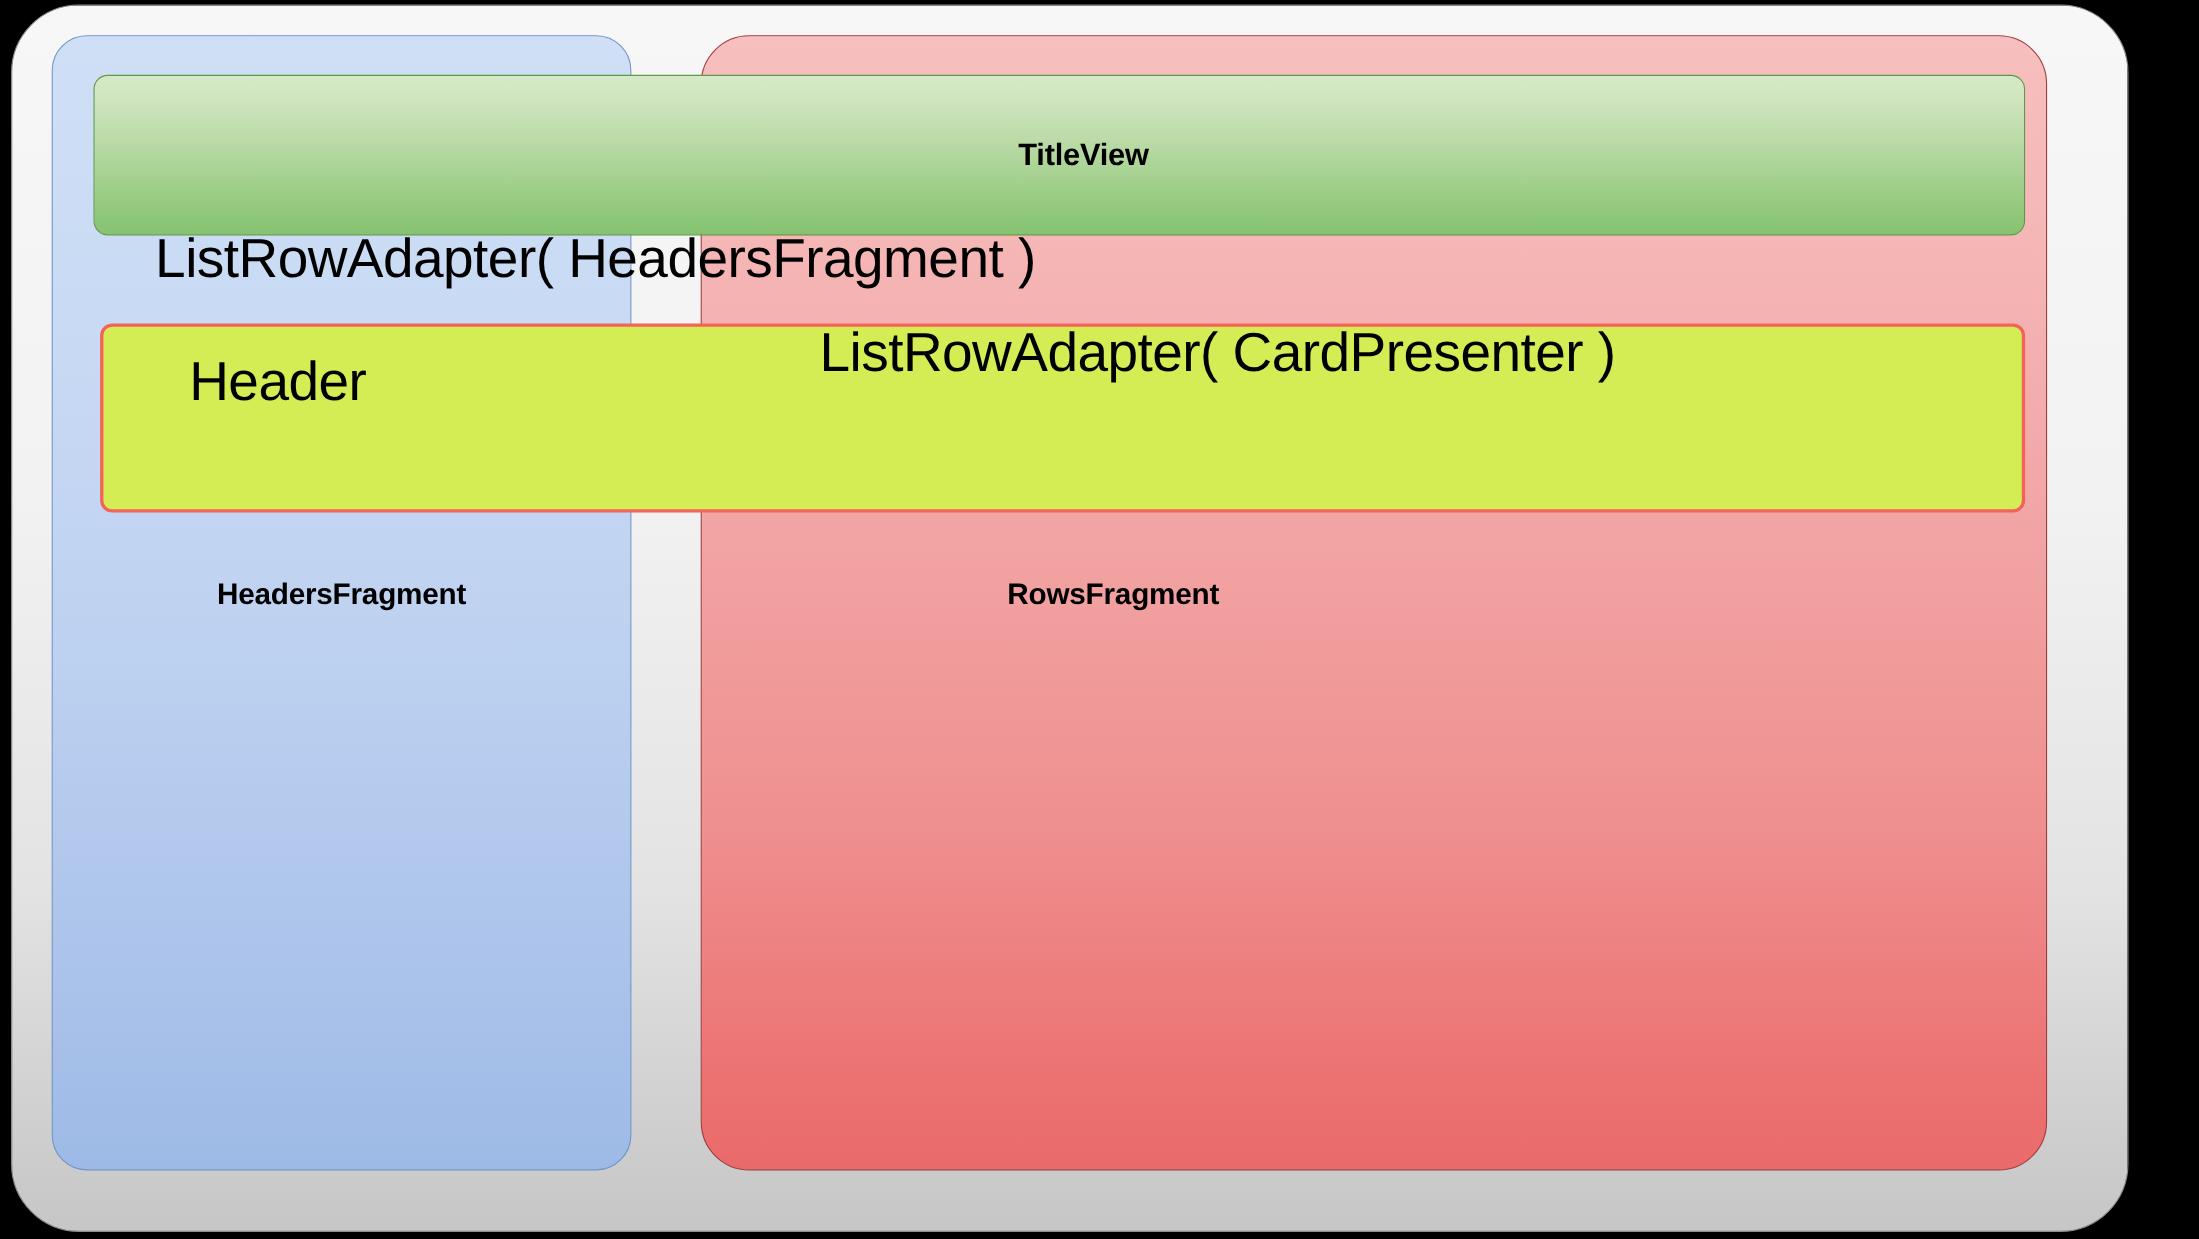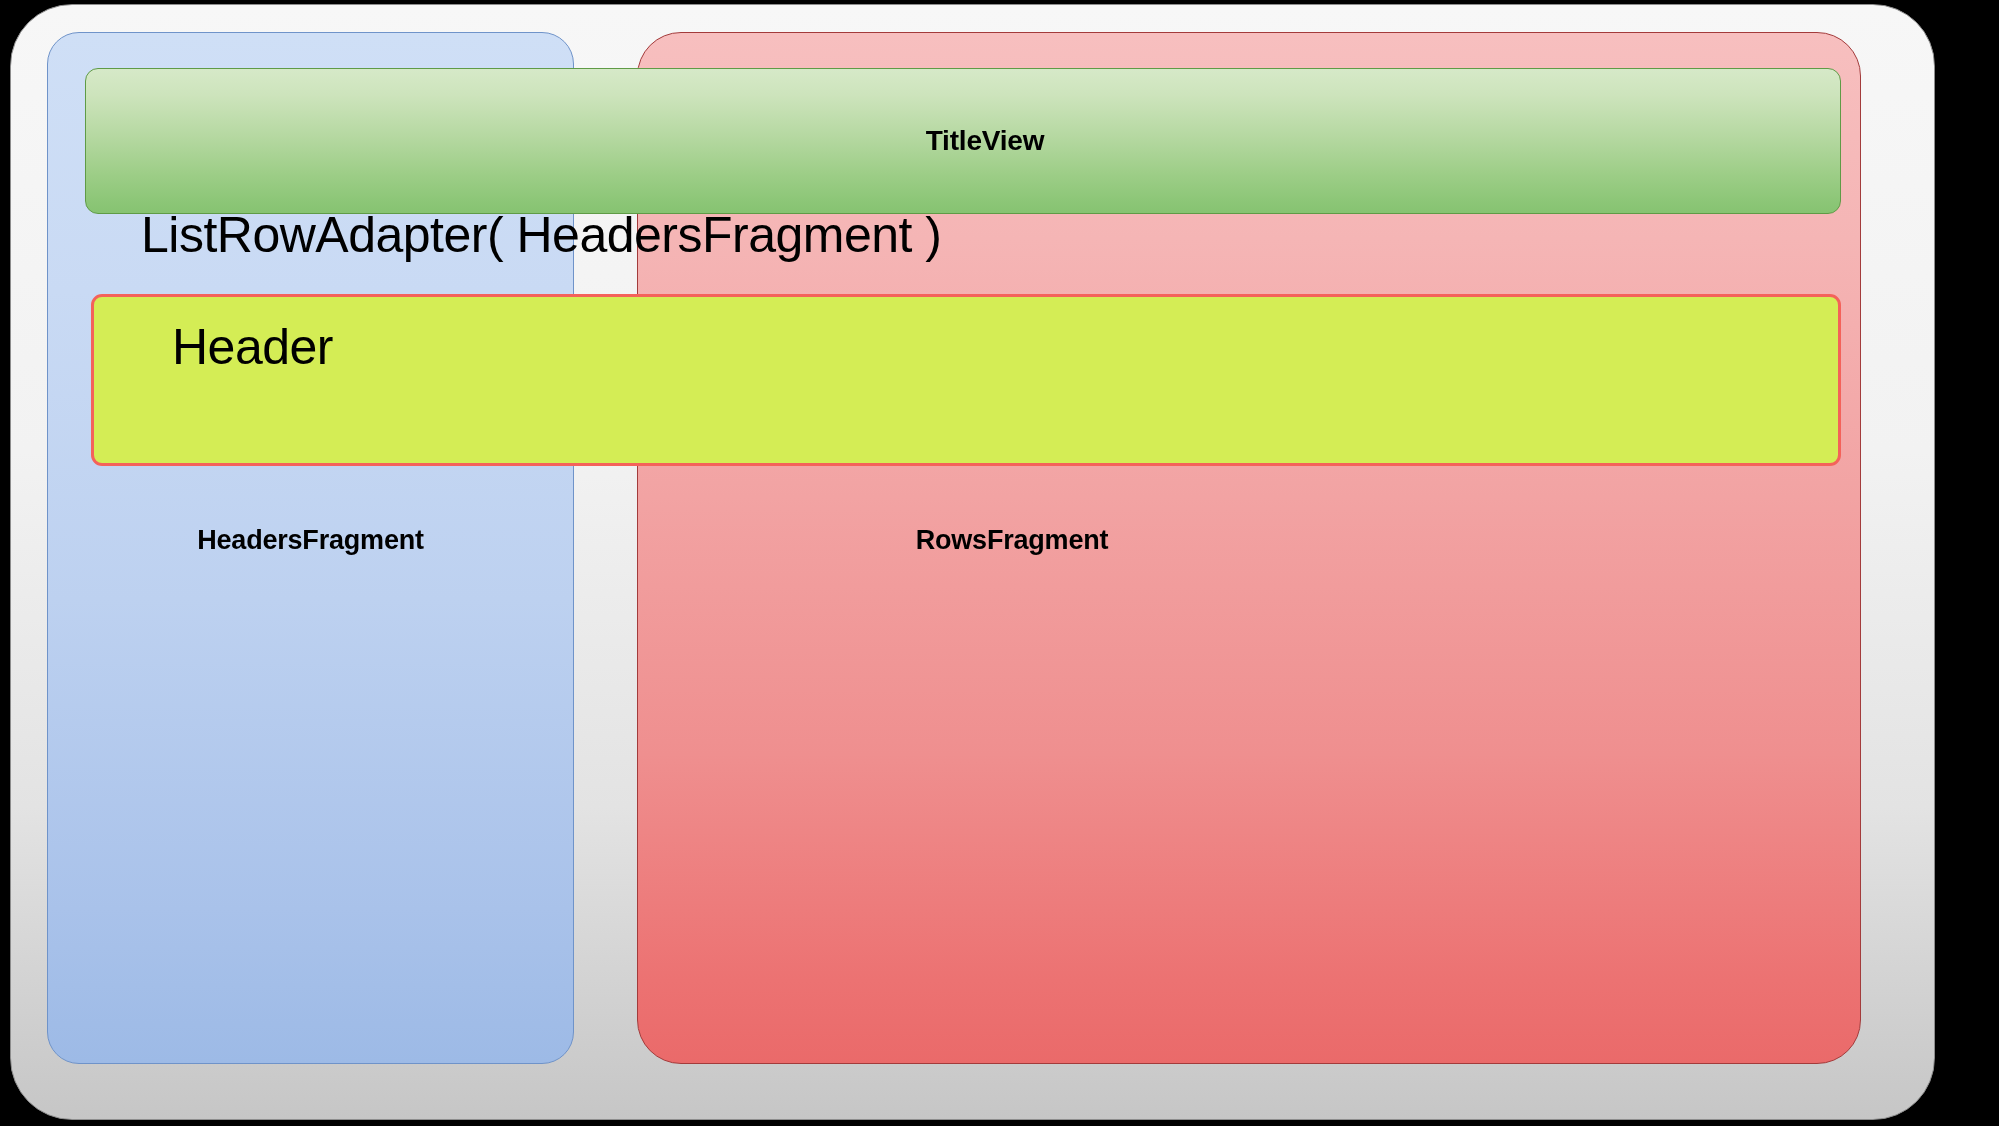--- a/index.html
+++ b/index.html
@@ -159,14 +159,15 @@
   <div class="title-view">
     <span class="title-view-label">TitleView</span>
   </div>
 
   <div class="row-adapter-box"></div>
 
   <div class="big-label label-listrow-presenter">ListRowAdapter( HeadersFragment )</div>
 
   <div class="big-label label-header">Header</div>
 
+  <div class="big-label label-card-presenter">ListRowAdapter( CardPresenter )</div>
 
 </div>
 
 </body></html>

